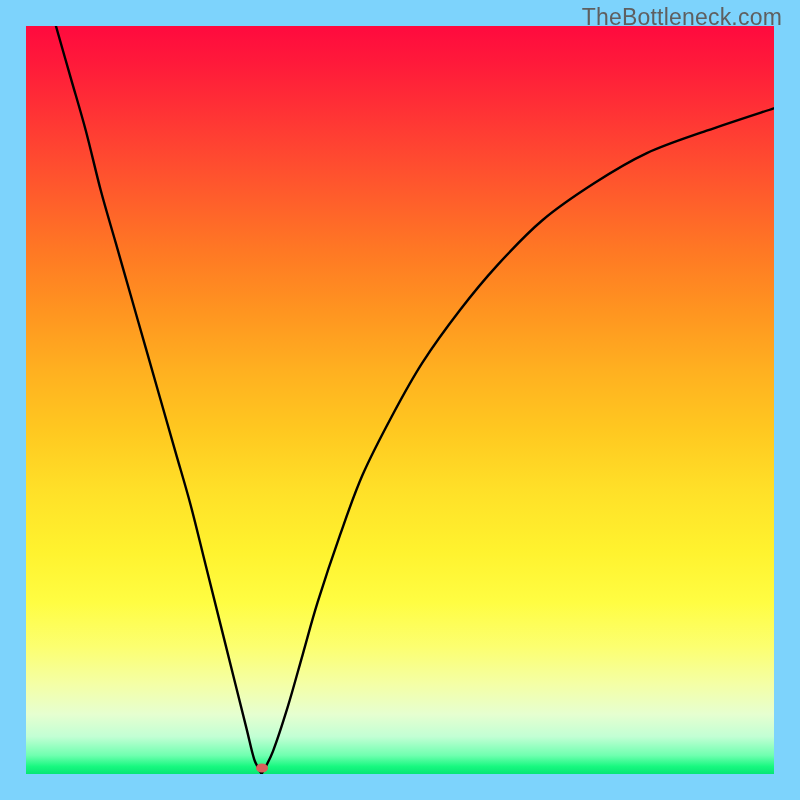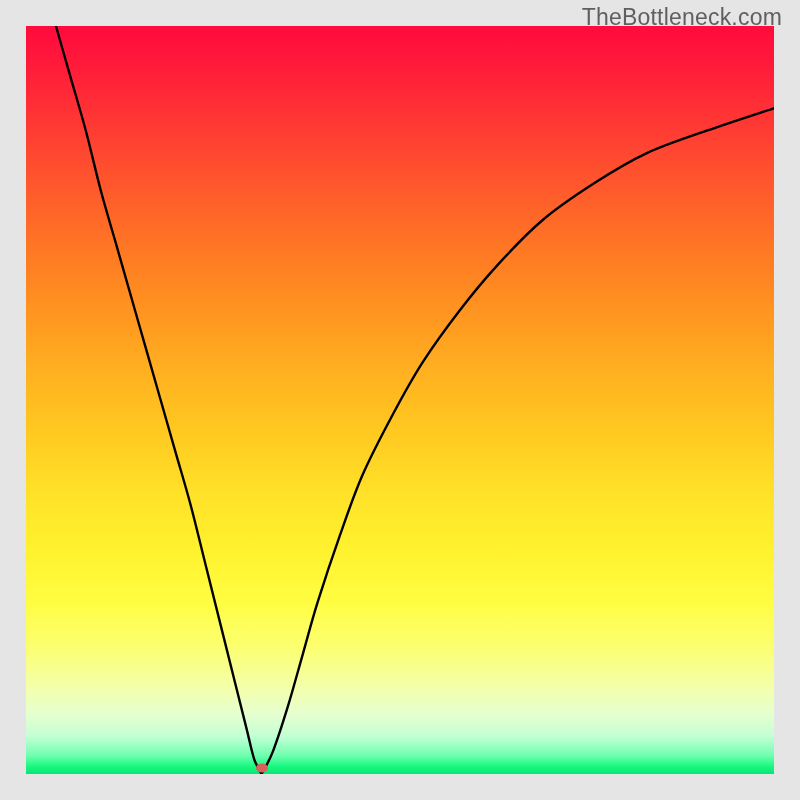--- a/index.html
+++ b/index.html
@@ -1,21 +1,21 @@
 <!DOCTYPE html>
 <html><head>
 <meta charset="utf-8">
 <style>
   * { margin: 0; padding: 0; box-sizing: border-box; }
   html, body { width: 800px; height: 800px; overflow: hidden; background: #000; }
   .frame {
     position: relative;
     width: 800px;
     height: 800px;
-    background: #e5e5e5;
+    background: #7dd3fc;
   }
   .watermark {
     position: absolute;
     top: 4px;
     right: 18px;
     font-family: Arial, Helvetica, sans-serif;
     font-size: 23px;
     color: #5f5f5f;
     letter-spacing: 0.2px;
     z-index: 5;

